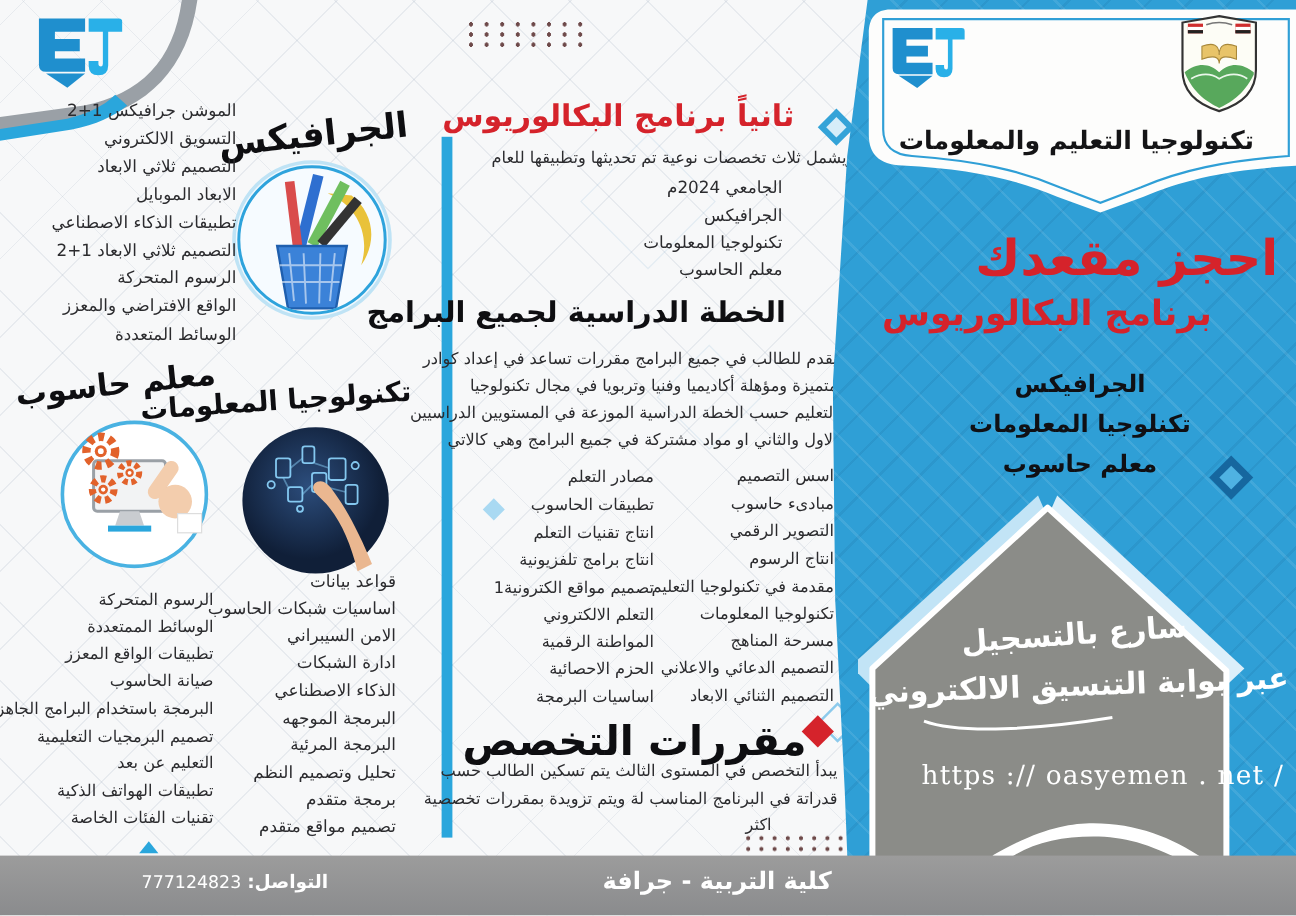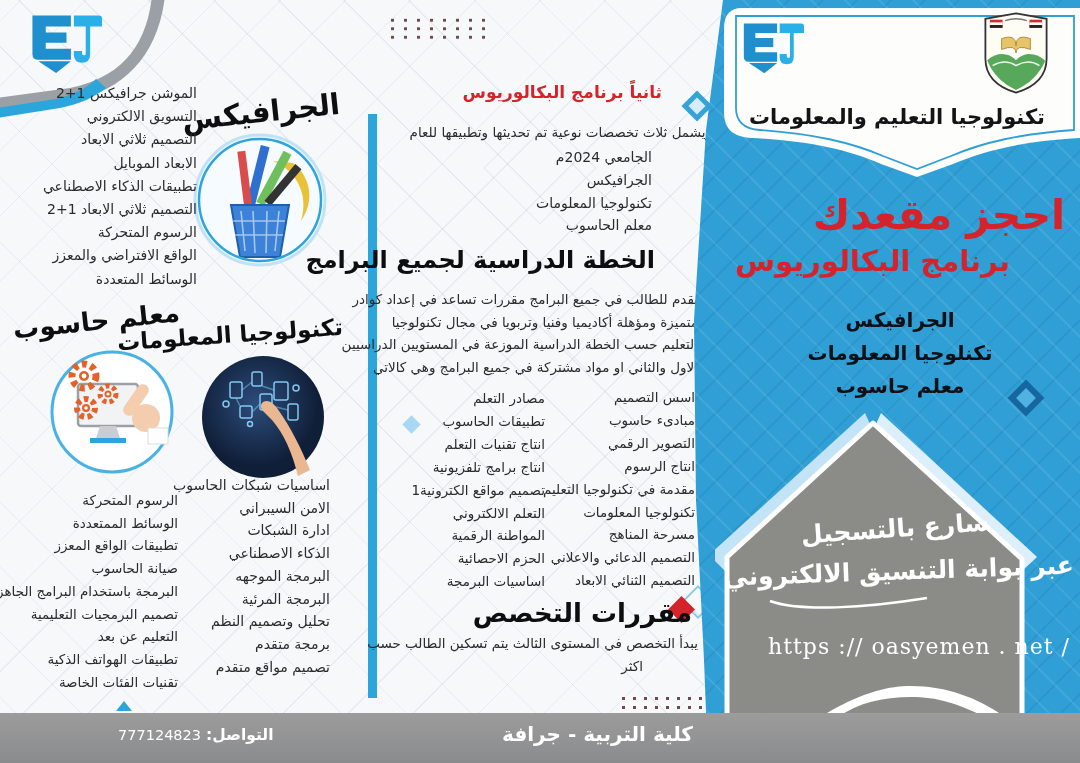--- a/index.html
+++ b/index.html
@@ -116,20 +116,21 @@
       <path d="M42,36 L52,28 M62,32 L74,36 M52,58 L60,50 M72,52 L88,56 M36,44 L40,52" opacity=".5"></path>
       <circle cx="26" cy="50" r="3"></circle>
         <circle cx="96" cy="34" r="3"></circle>
         <circle cx="50" cy="70" r="2.5"></circle>
     </g>
     <path d="M98,122 C92,98 84,80 72,66 L63,57 C59,53 61,47 67,47 C71,47 75,51 79,57 C90,72 101,94 110,116 Z" fill="#eab790"></path>
   </svg>
 
   <div class="abs ar list course" style="left:155px;top:474px;width:175px;font-size:14px;line-height:22.7px;text-align:right">
 
+  <div>قواعد بيانات</div>
       <div>اساسيات شبكات الحاسوب</div>
       <div>الامن السيبراني</div>
       <div>ادارة الشبكات</div>
       <div>الذكاء الاصطناعي</div>
       <div>البرمجة الموجهه</div>
       <div>البرمجة المرئية</div>
       <div>تحليل وتصميم النظم</div>
       <div>برمجة متقدم</div>
       <div>تصميم مواقع متقدم</div>
     </div>
@@ -147,21 +148,21 @@
       <div>تقنيات الفئات الخاصة</div>
     </div>
 
   <div class="abs caret-up" style="left:116px;top:701px"></div>
 
   <div class="cyanbar"></div>
   <div class="abs dots" style="left:386px;top:16px;width:100px;height:26px"></div>
   <div class="wm" style="left:500px;top:128px;width:78px;height:78px"></div>
   <div class="wm" style="left:560px;top:300px;width:60px;height:60px"></div>
 
-  <div class="abs ar nw" style="left:400px;top:82px;width:262px;font-size:17px;font-weight:bold;color:#d5232b;text-align:right">ثانياً برنامج البكالوريوس</div>
+  <div class="abs ar nw" style="left:400px;top:82px;width:262px;font-size:25px;font-weight:bold;color:#d5232b;text-align:right">ثانياً برنامج البكالوريوس</div>
   <div class="abs ar nw course" style="left:388px;top:124px;width:324px;font-size:13.5px;text-align:right">ويشمل ثلاث تخصصات نوعية تم تحديثها وتطبيقها للعام</div>
   <div class="abs ar list course" style="left:388px;top:146px;width:264px;font-size:14px;line-height:22.8px;text-align:right">
 
   <div>الجامعي 2024م</div>
       <div>الجرافيكس</div>
       <div>تكنولوجيا المعلومات</div>
       <div>معلم الحاسوب</div>
     </div>
 
   <div class="abs ar nw headblk" style="left:355px;top:246px;width:300px;font-size:24px;text-align:right">الخطة الدراسية  لجميع البرامج</div>
@@ -195,24 +196,25 @@
       <div>انتاج برامج تلفزيونية</div>
       <div>تصميم مواقع الكترونية1</div>
       <div>التعلم الالكتروني</div>
       <div>المواطنة الرقمية</div>
       <div>الحزم الاحصائية</div>
       <div>اساسيات البرمجة</div>
     </div>
 
   <div class="abs dm" style="left:686px;top:590px;width:20px;height:20px;border:2px solid #8ccaec"></div>
   <div class="abs dm" style="left:672px;top:600px;width:19px;height:19px;background:#d5232b"></div>
-  <div class="abs ar nw headblk" style="left:492px;top:598px;width:200px;font-size:26px;text-align:right">مقررات التخصص</div>
+  <div class="abs ar nw headblk" style="left:472px;top:598px;width:200px;font-size:34px;text-align:right">مقررات التخصص</div>
   <div class="abs ar list course spec-par" style="left:390px;top:632px;width:308px;font-size:13.5px;line-height:22.5px;text-align:right">
 
   <div>يبدأ التخصص في المستوى الثالث يتم تسكين الطالب حسب</div>
+      <div>قدراتة في البرنامج المناسب لة ويتم تزويدة بمقررات تخصصية</div>
       <div>اكثر</div>
     </div>
   <div class="abs dots2" style="left:618px;top:694px;width:110px;height:18px"></div>
 
   <div class="abs dm" style="left:686px;top:95px;width:22px;height:22px;background:#34a3d8">
     <div class="abs" style="left:5px;top:5px;width:12px;height:12px;background:#d6edf9"></div>
   </div>
 
   <div class="right-panel"></div>
 

